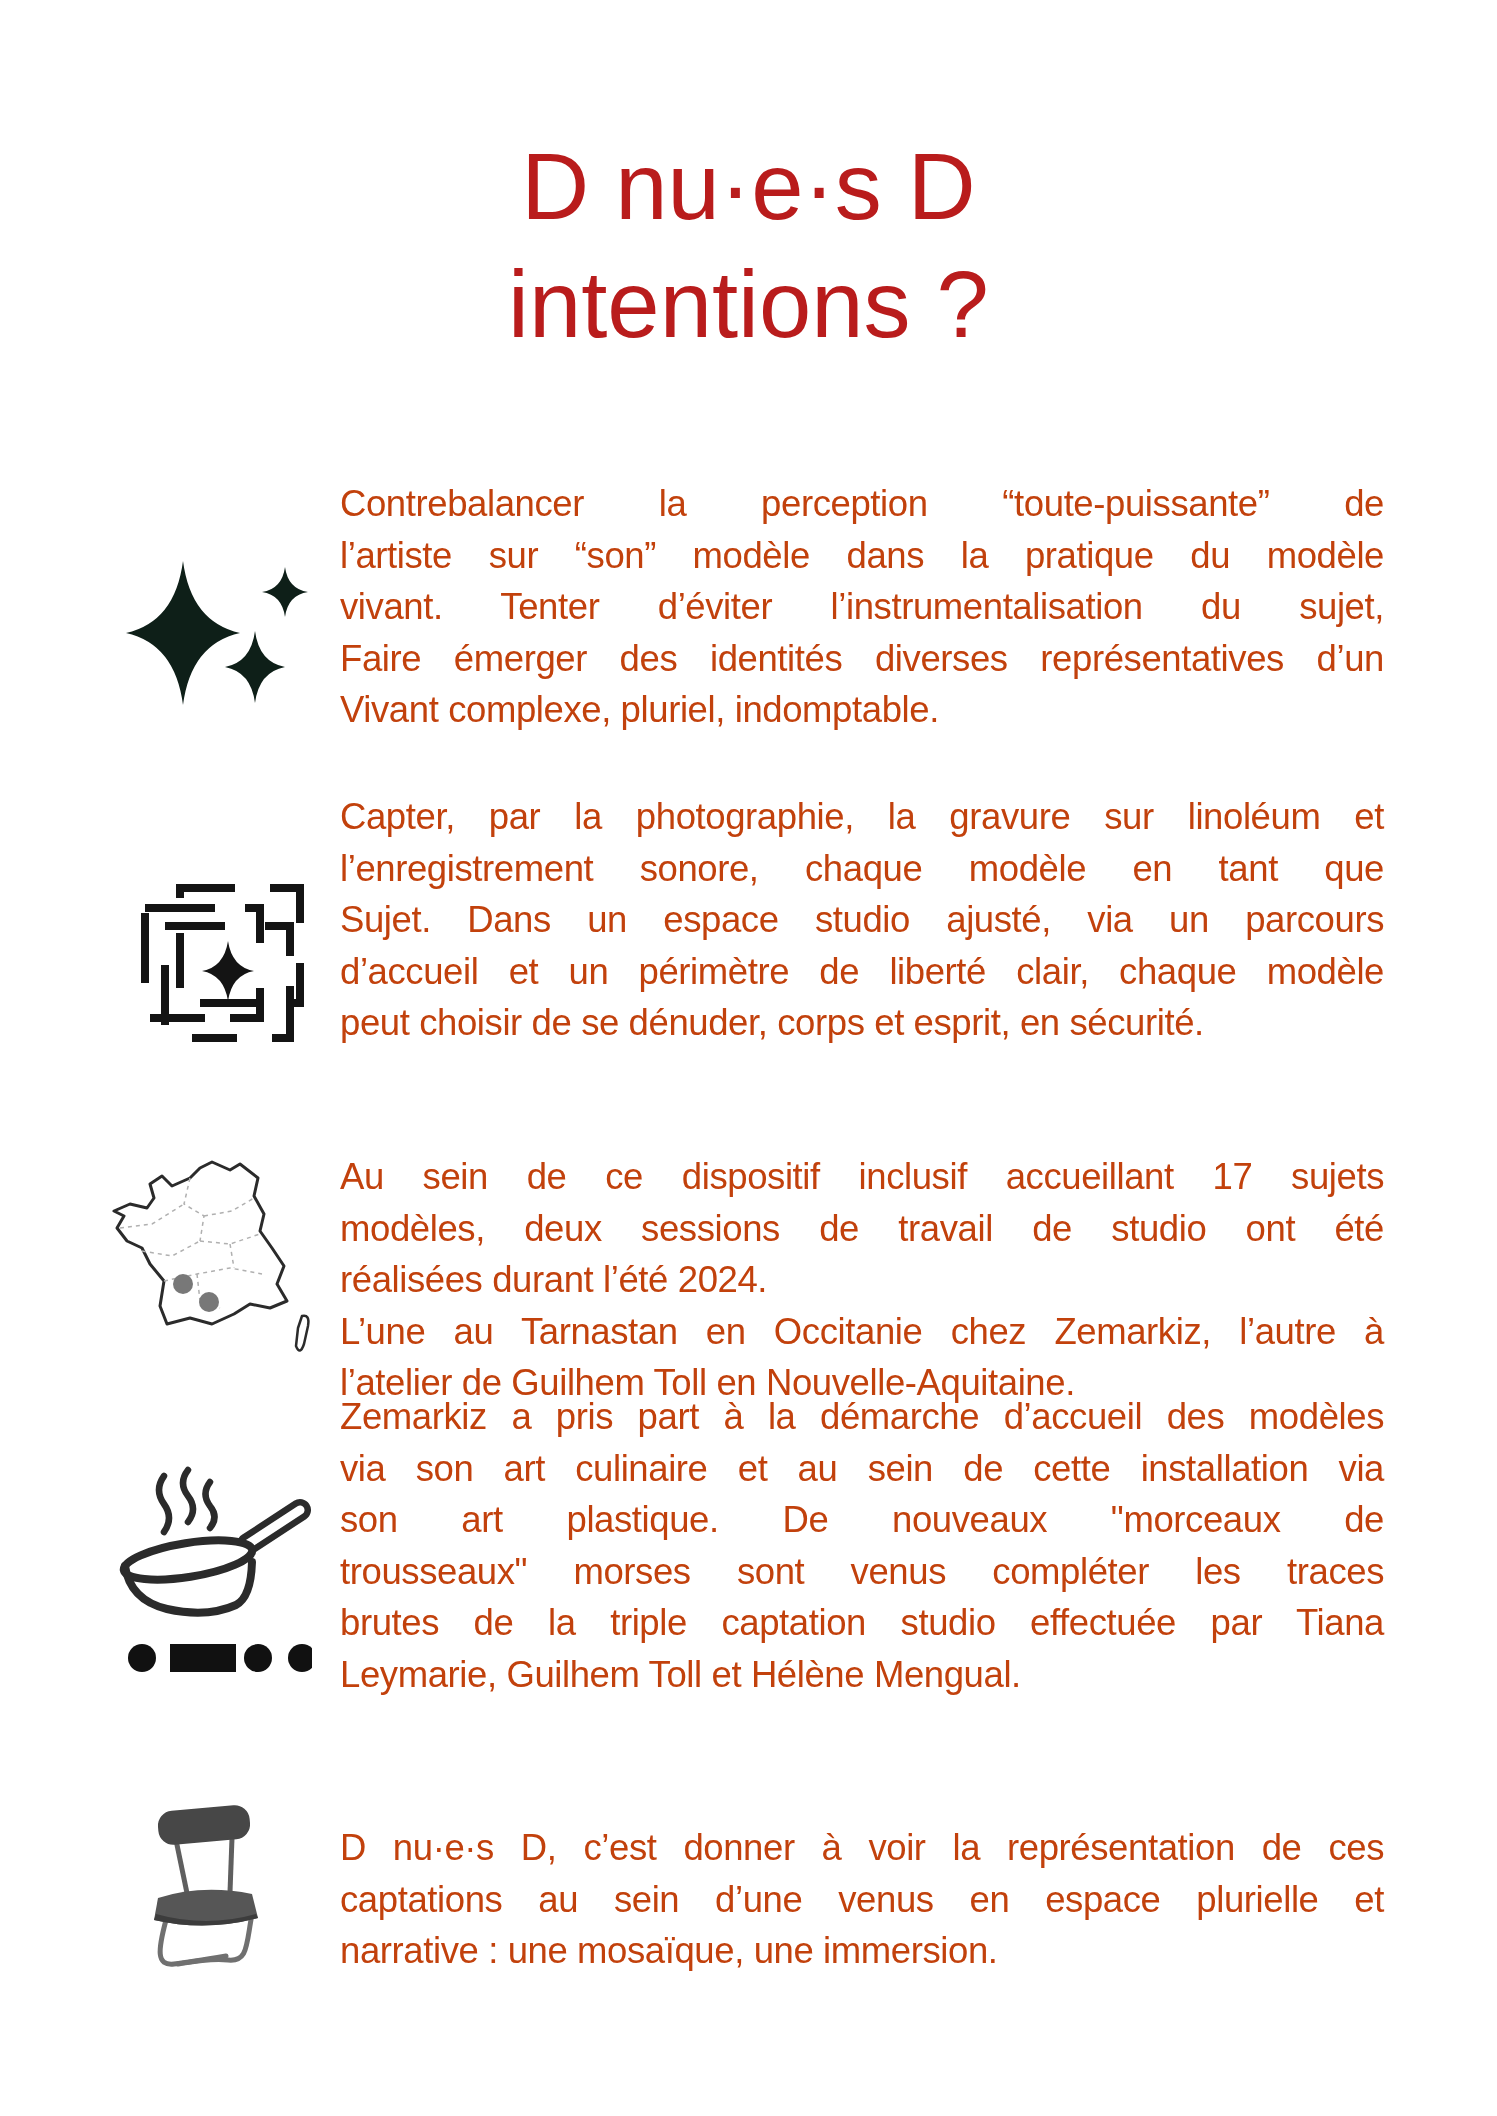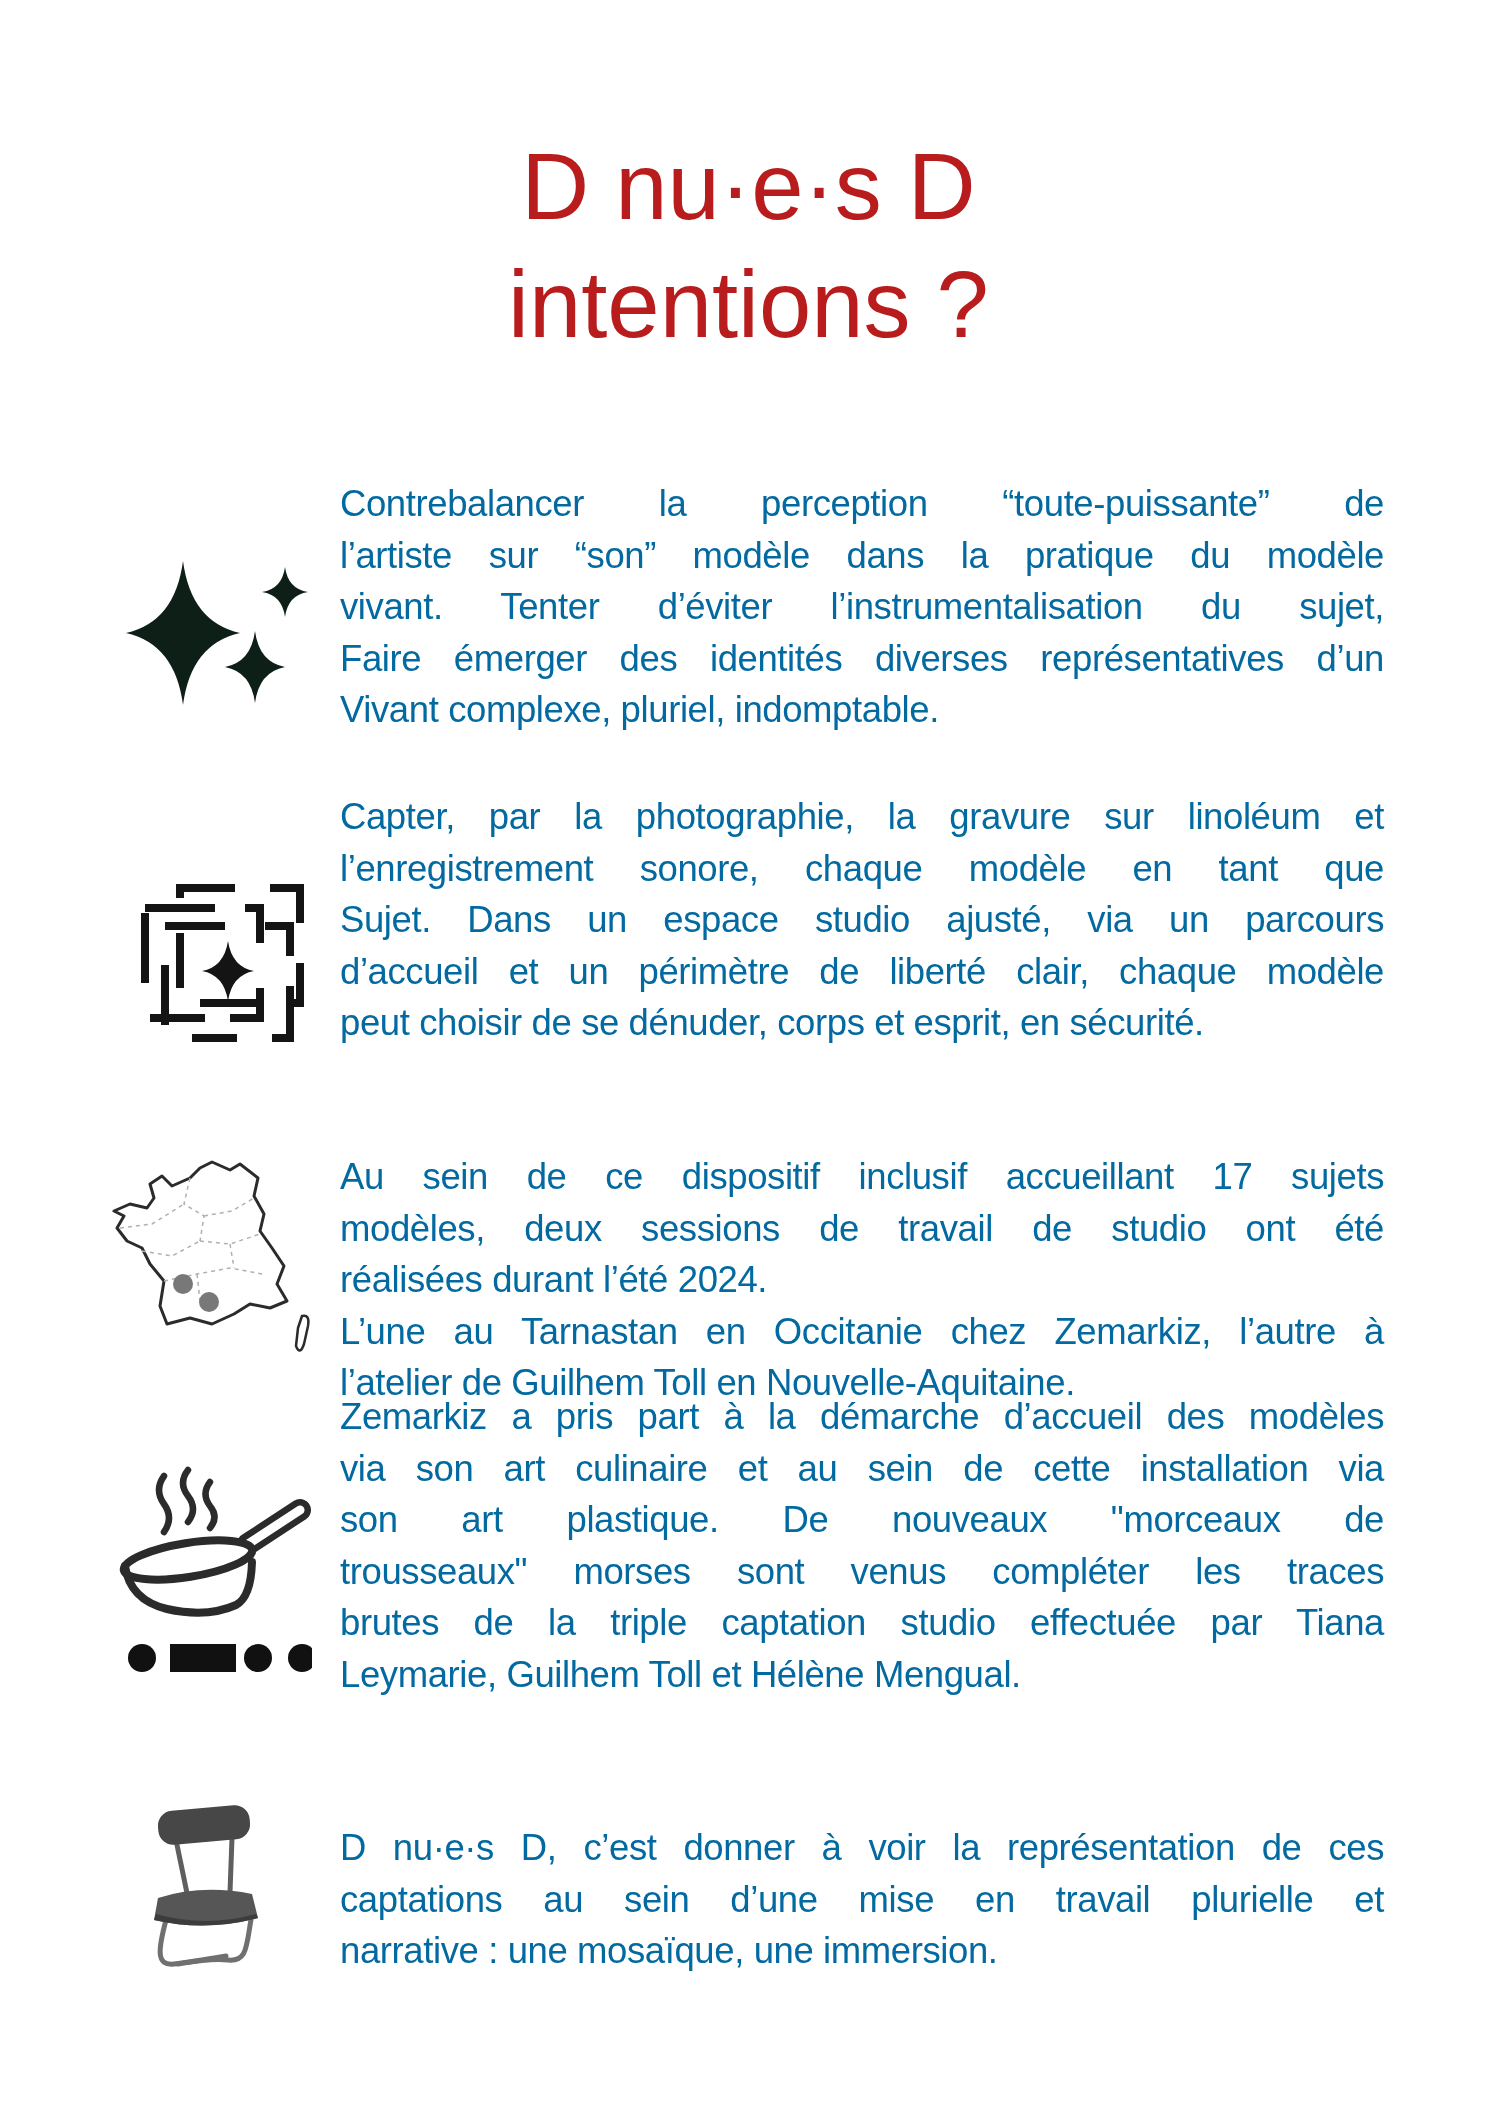--- a/index.html
+++ b/index.html
@@ -11,21 +11,21 @@
   }
   .title {
     position:absolute; left:0; top:128px; width:1497px;
     text-align:center; font-size:94px; line-height:118px;
     font-weight:500; color:#b91c1c; letter-spacing:0px;
   }
   .icon-box { position:absolute; }
   .text-col {
     position:absolute; left:340px; width:1044px;
     font-size:36.5px; line-height:51.5px; letter-spacing:-0.4px;
-    color:#0369a1;
+    color:#c2410c;
   }
   .line { text-align:justify; text-align-last:justify; }
   .line-last { text-align-last:left; }
   .block { margin:0; }
   svg { display:block; }
 </style>
 </head>
 <body>
 
 <div class="page">
@@ -147,18 +147,18 @@
       <path d="M46,40 L58,98" stroke="#5f5f5f" stroke-width="5" fill="none"></path>
       <path d="M102,38 L100,92" stroke="#5f5f5f" stroke-width="5" fill="none"></path>
       <rect x="28" y="8" width="92" height="34" rx="15" fill="#474747" transform="rotate(-5 74 25)"></rect>
       <path d="M28,98 Q72,84 122,94 L128,118 Q76,132 24,120 Z" fill="#565656"></path>
       <path d="M26,114 Q76,128 126,114 L128,118 Q76,132 24,120 Z" fill="#3c3c3c"></path>
     </svg>
   </div>
   <div class="text-col" style="top:1822px;">
       <div class="block">
         <div class="line">D nu·e·s D, c’est donner à voir la représentation de ces</div>
-        <div class="line">captations au sein d’une mise en travail plurielle et</div>
+        <div class="line">captations au sein d’une venus en espace plurielle et</div>
         <div class="line line-last">narrative : une mosaïque, une immersion.</div>
       </div>
     </div>
 
 </div>
 
 </body></html>

